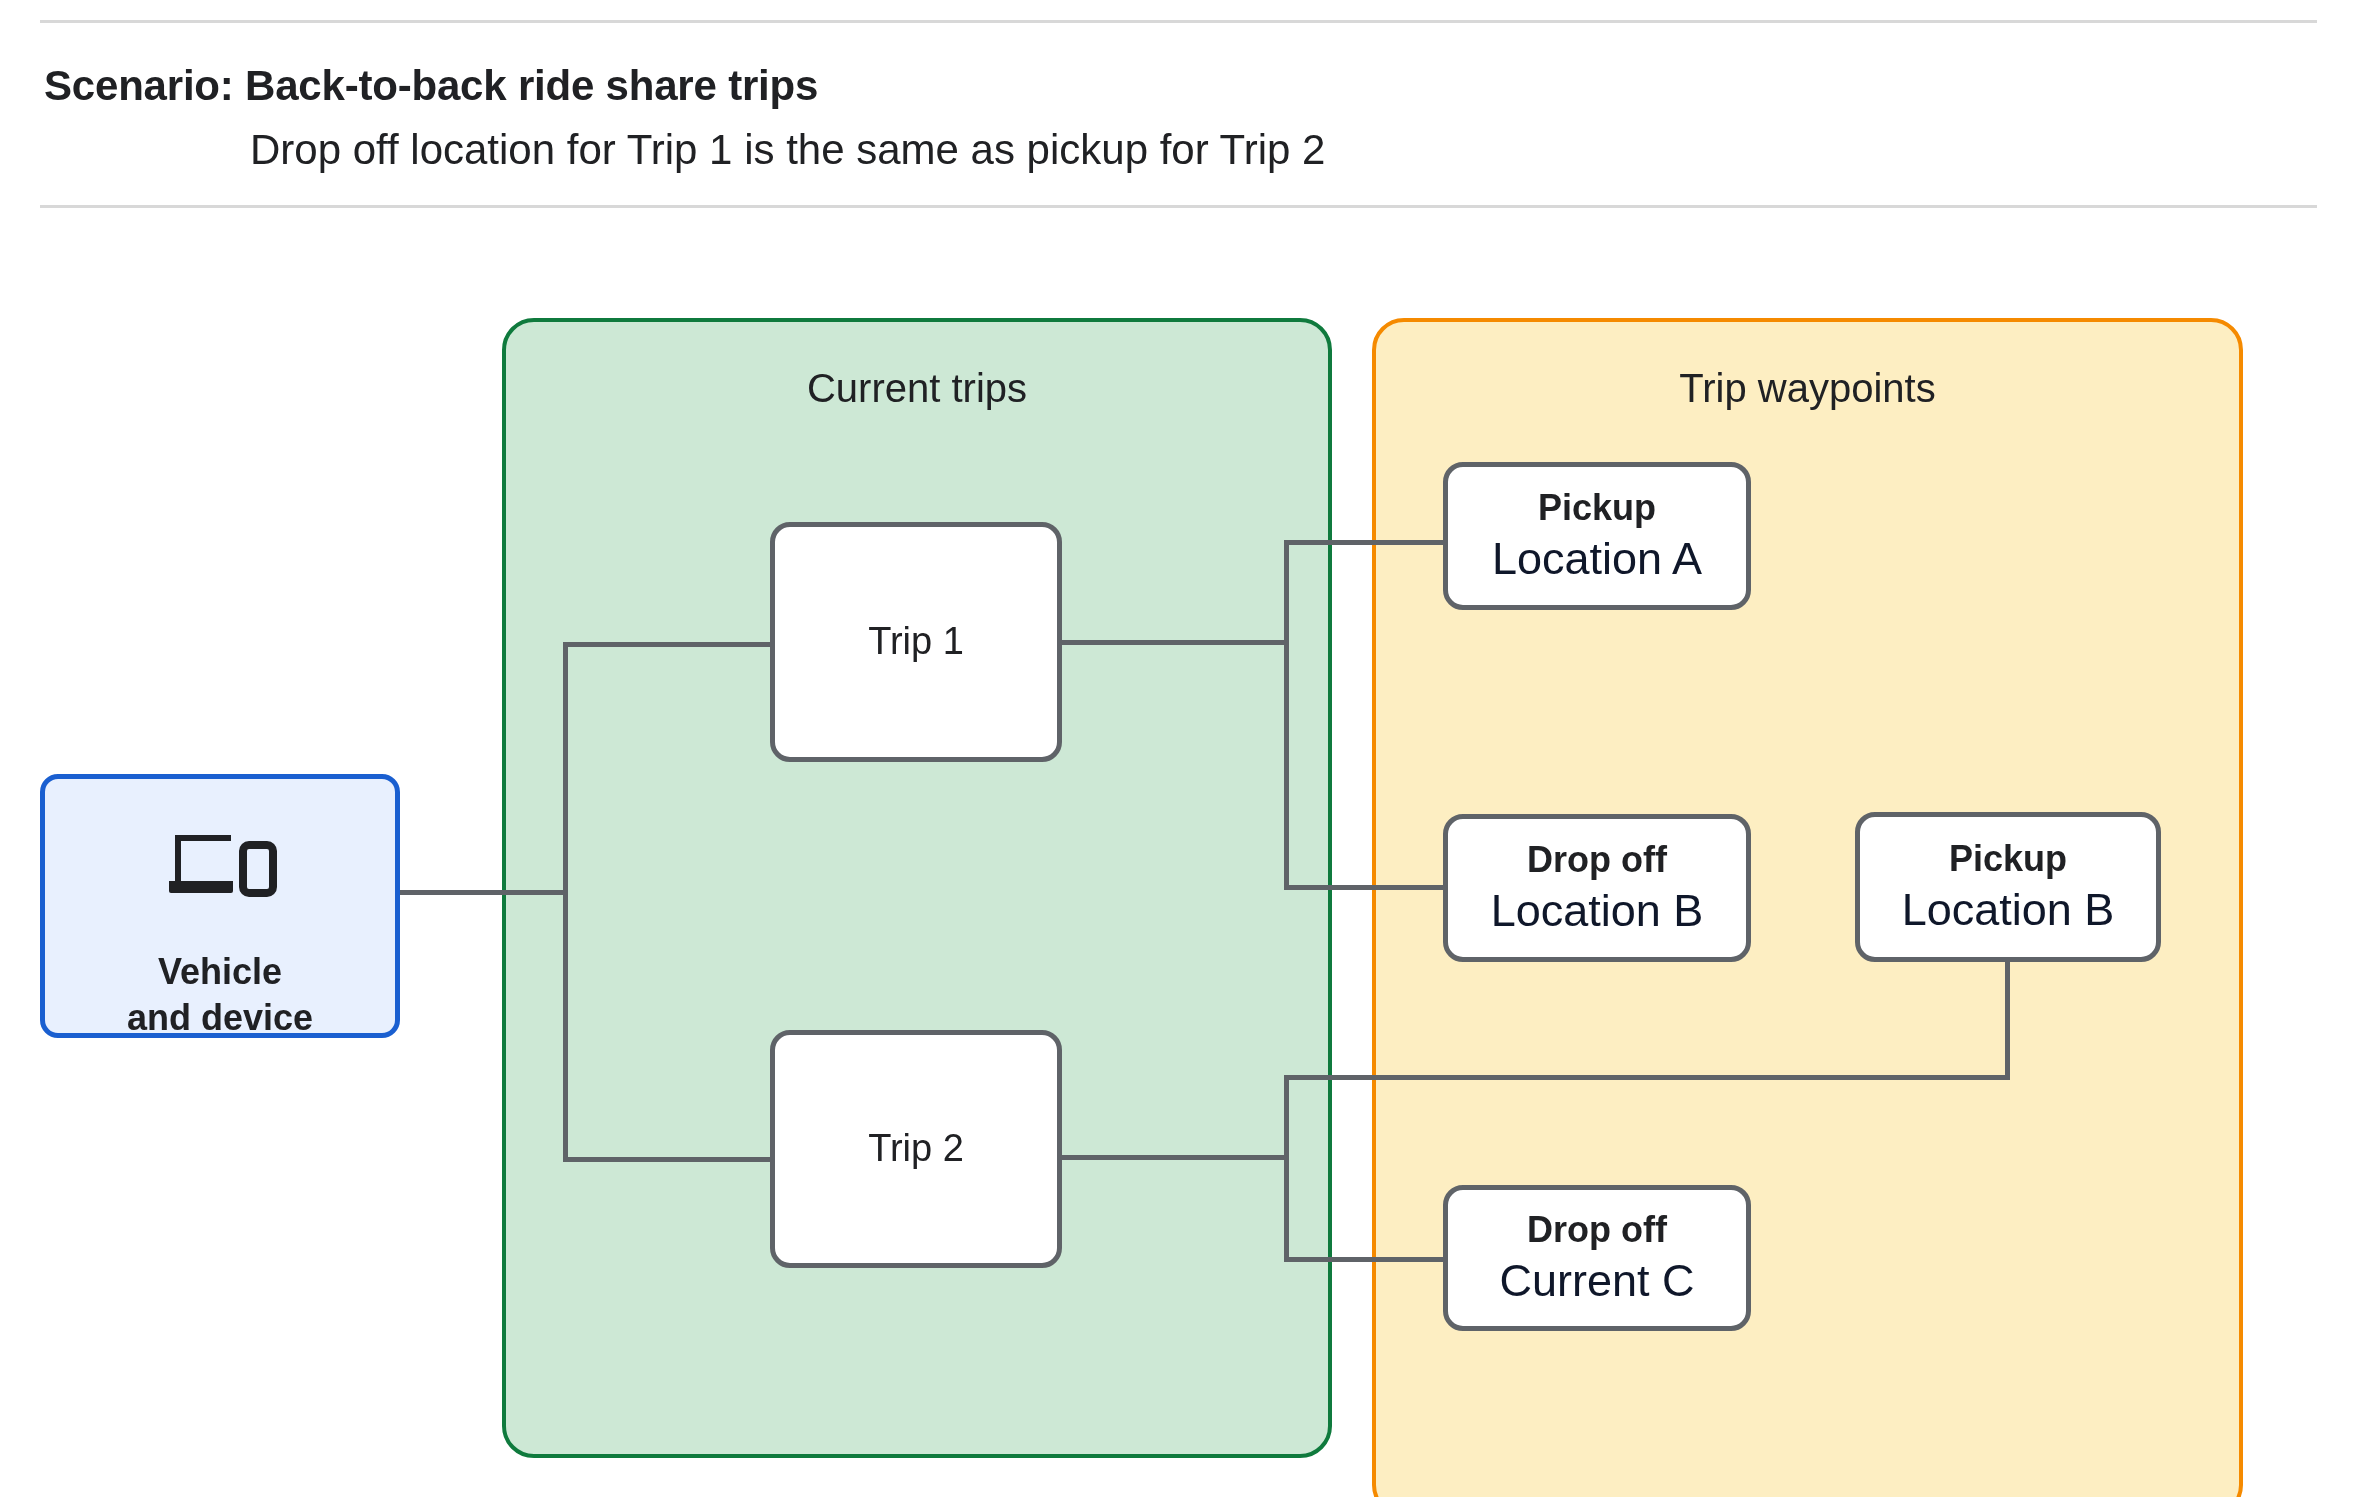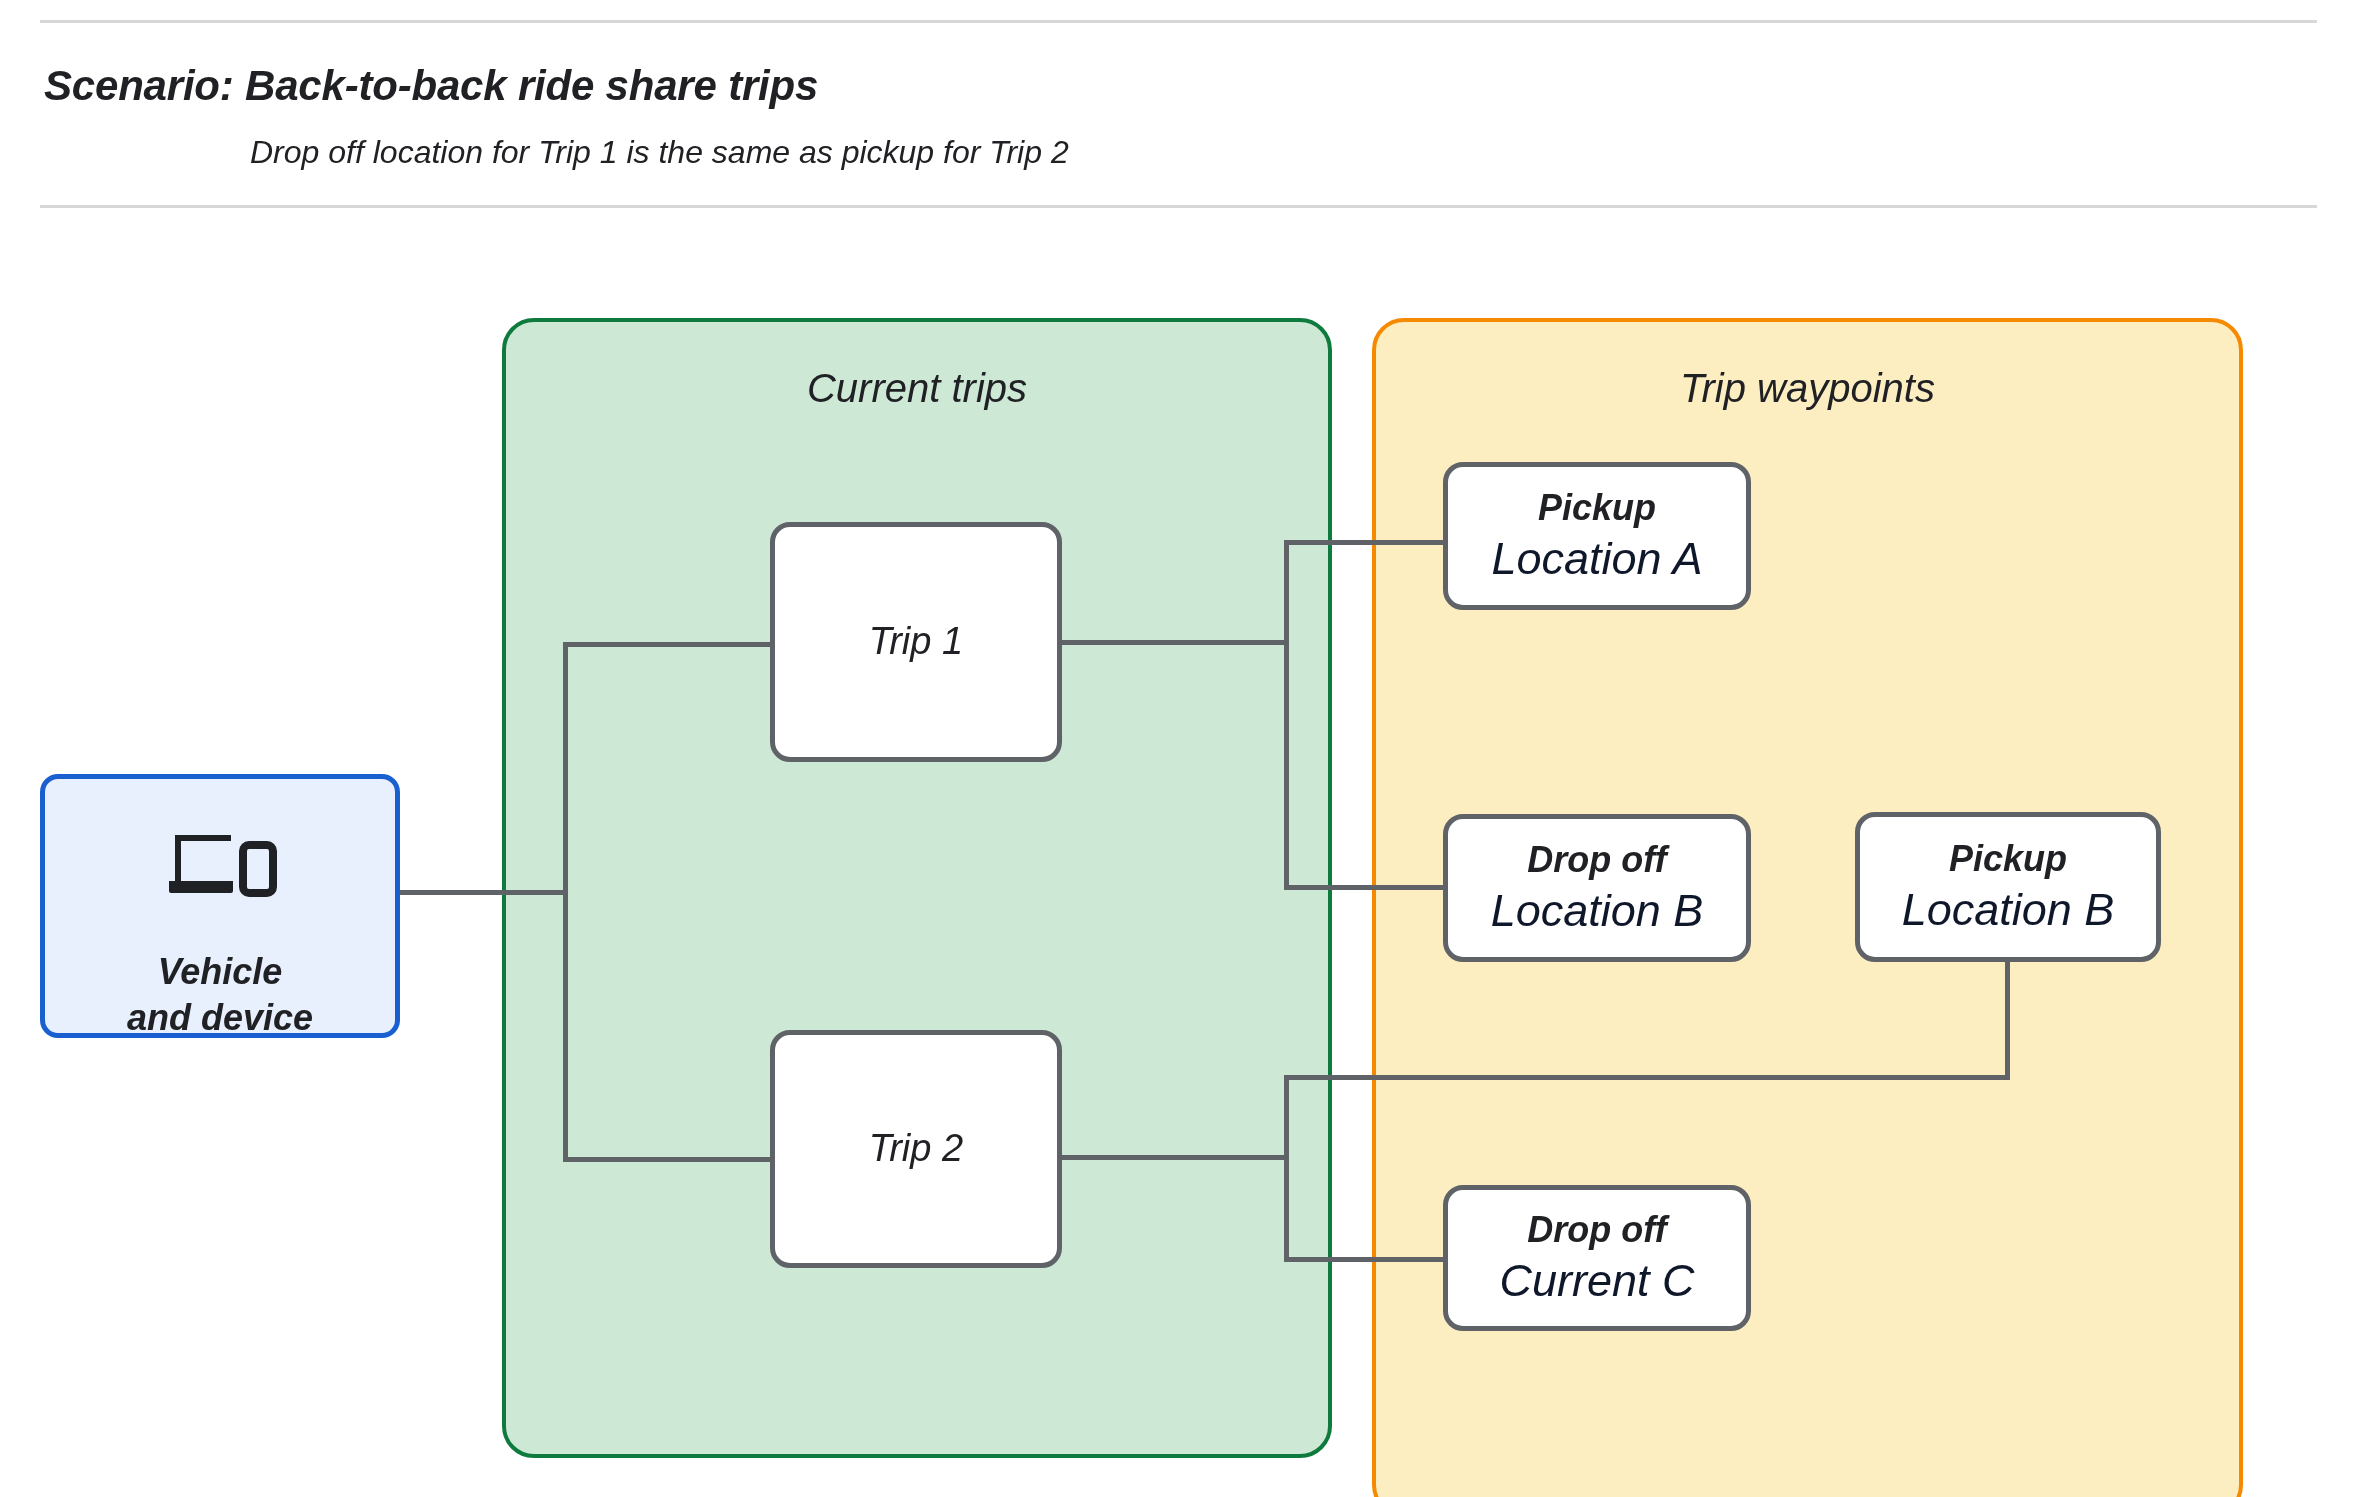--- a/index.html
+++ b/index.html
@@ -10,21 +10,20 @@
   body {
     font-family: "Liberation Sans", sans-serif;
     color: #202124;
   }
   #page {
     position: relative;
     width: 2357px;
     height: 1497px;
     overflow: hidden;
     background: #ffffff;
-    font-style: italic;
   }
 
   
   .hdr-rule {
     position: absolute;
     left: 40px;
     width: 2277px;
     height: 3px;
     background: #d8d8d8;
   }
@@ -36,22 +35,22 @@
     left: 44px;
     top: 62px;
     font-size: 42px;
     font-weight: 700;
     letter-spacing: -0.2px;
     white-space: nowrap;
   }
   .hdr-sub {
     position: absolute;
     left: 250px;
-    top: 134px;
-    font-size: 32px;
+    top: 126px;
+    font-size: 42px;
     font-weight: 400;
     white-space: nowrap;
     text-align: center;
   }
 
   
   .group {
     position: absolute;
     border-radius: 32px;
     box-sizing: border-box;

